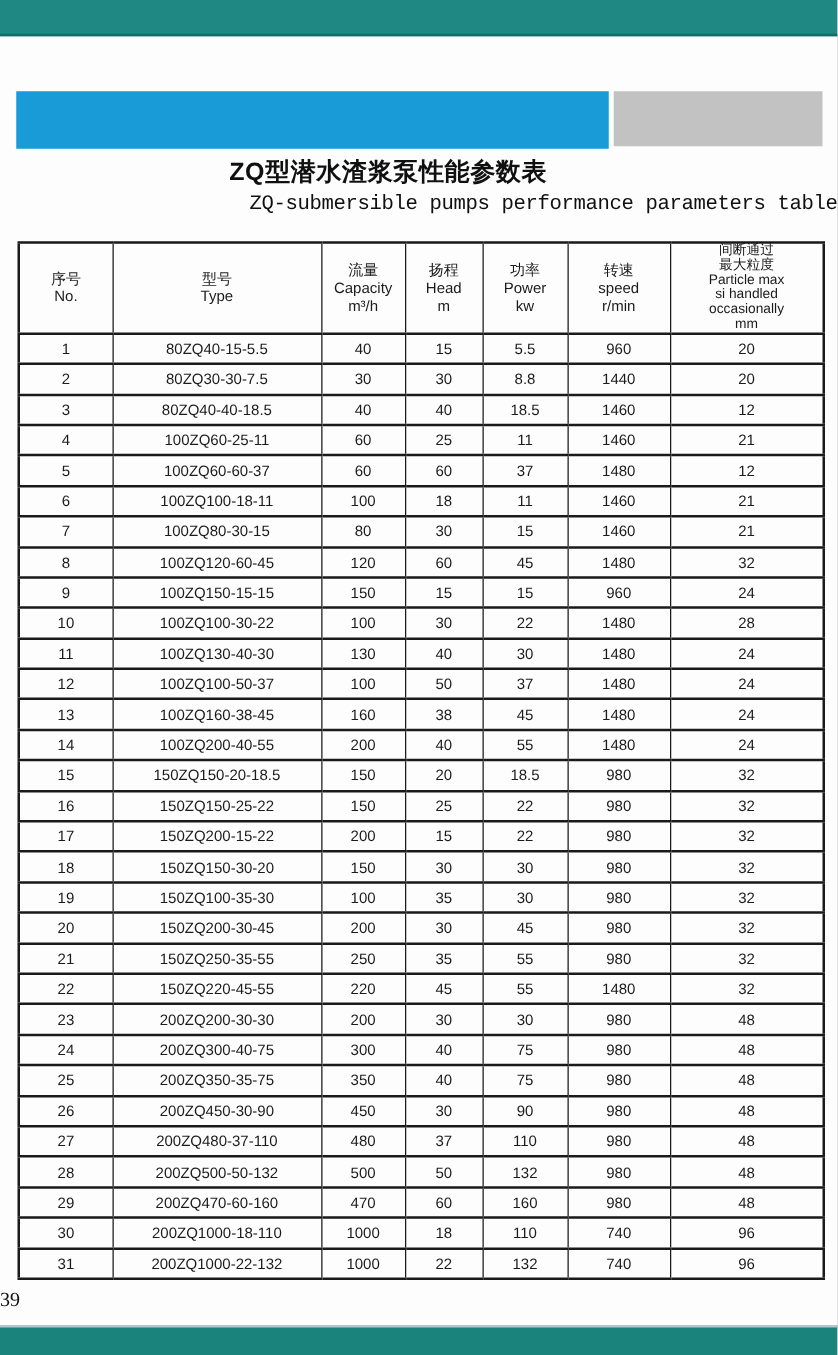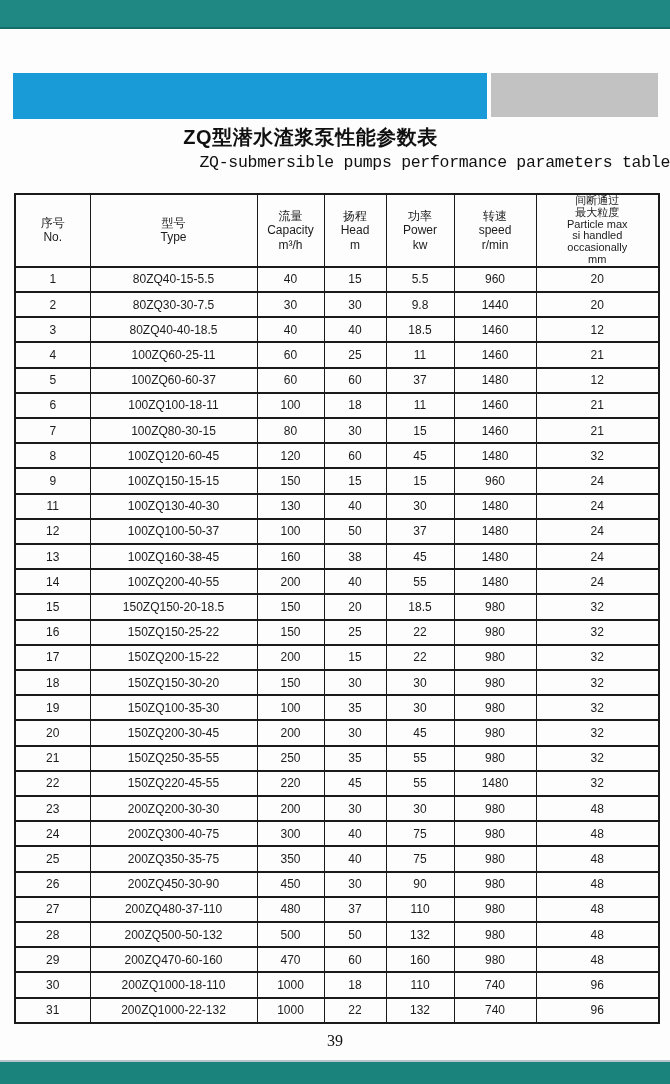--- a/index.html
+++ b/index.html
@@ -63,21 +63,21 @@
     line-height: 14.5px;
     white-space: pre-line;
   }
   .params th.particle {
     font-size: 11px;
     line-height: 11.8px;
   }
   .params td { font-size: 12px; }
   .page-number {
     position: absolute; left: 0; top: 1032px; width: 670px;
-    text-align: center;
+    text-align: left;
     font-family: "Liberation Serif", "DejaVu Serif", serif;
     font-size: 16px; color: #111;
   }
   .bottom-bar {
     position: absolute; left: 0; top: 1060px;
     width: 670px; height: 24px;
     background: var(--bar-bottom, #1a837b);
     border-top: 2px solid #b7c3cd;
   }
 </style>
@@ -138,21 +138,21 @@
           <td>15</td>
           <td>5.5</td>
           <td>960</td>
           <td>20</td>
         </tr>
         <tr>
           <td>2</td>
           <td>80ZQ30-30-7.5</td>
           <td>30</td>
           <td>30</td>
-          <td>9.8</td>
+          <td>8.8</td>
           <td>1440</td>
           <td>20</td>
         </tr>
         <tr>
           <td>3</td>
           <td>80ZQ40-40-18.5</td>
           <td>40</td>
           <td>40</td>
           <td>18.5</td>
           <td>1460</td>
@@ -206,20 +206,29 @@
         <tr>
           <td>9</td>
           <td>100ZQ150-15-15</td>
           <td>150</td>
           <td>15</td>
           <td>15</td>
           <td>960</td>
           <td>24</td>
         </tr>
         <tr>
+          <td>10</td>
+          <td>100ZQ100-30-22</td>
+          <td>100</td>
+          <td>30</td>
+          <td>22</td>
+          <td>1480</td>
+          <td>28</td>
+        </tr>
+        <tr>
           <td>11</td>
           <td>100ZQ130-40-30</td>
           <td>130</td>
           <td>40</td>
           <td>30</td>
           <td>1480</td>
           <td>24</td>
         </tr>
         <tr>
           <td>12</td>

